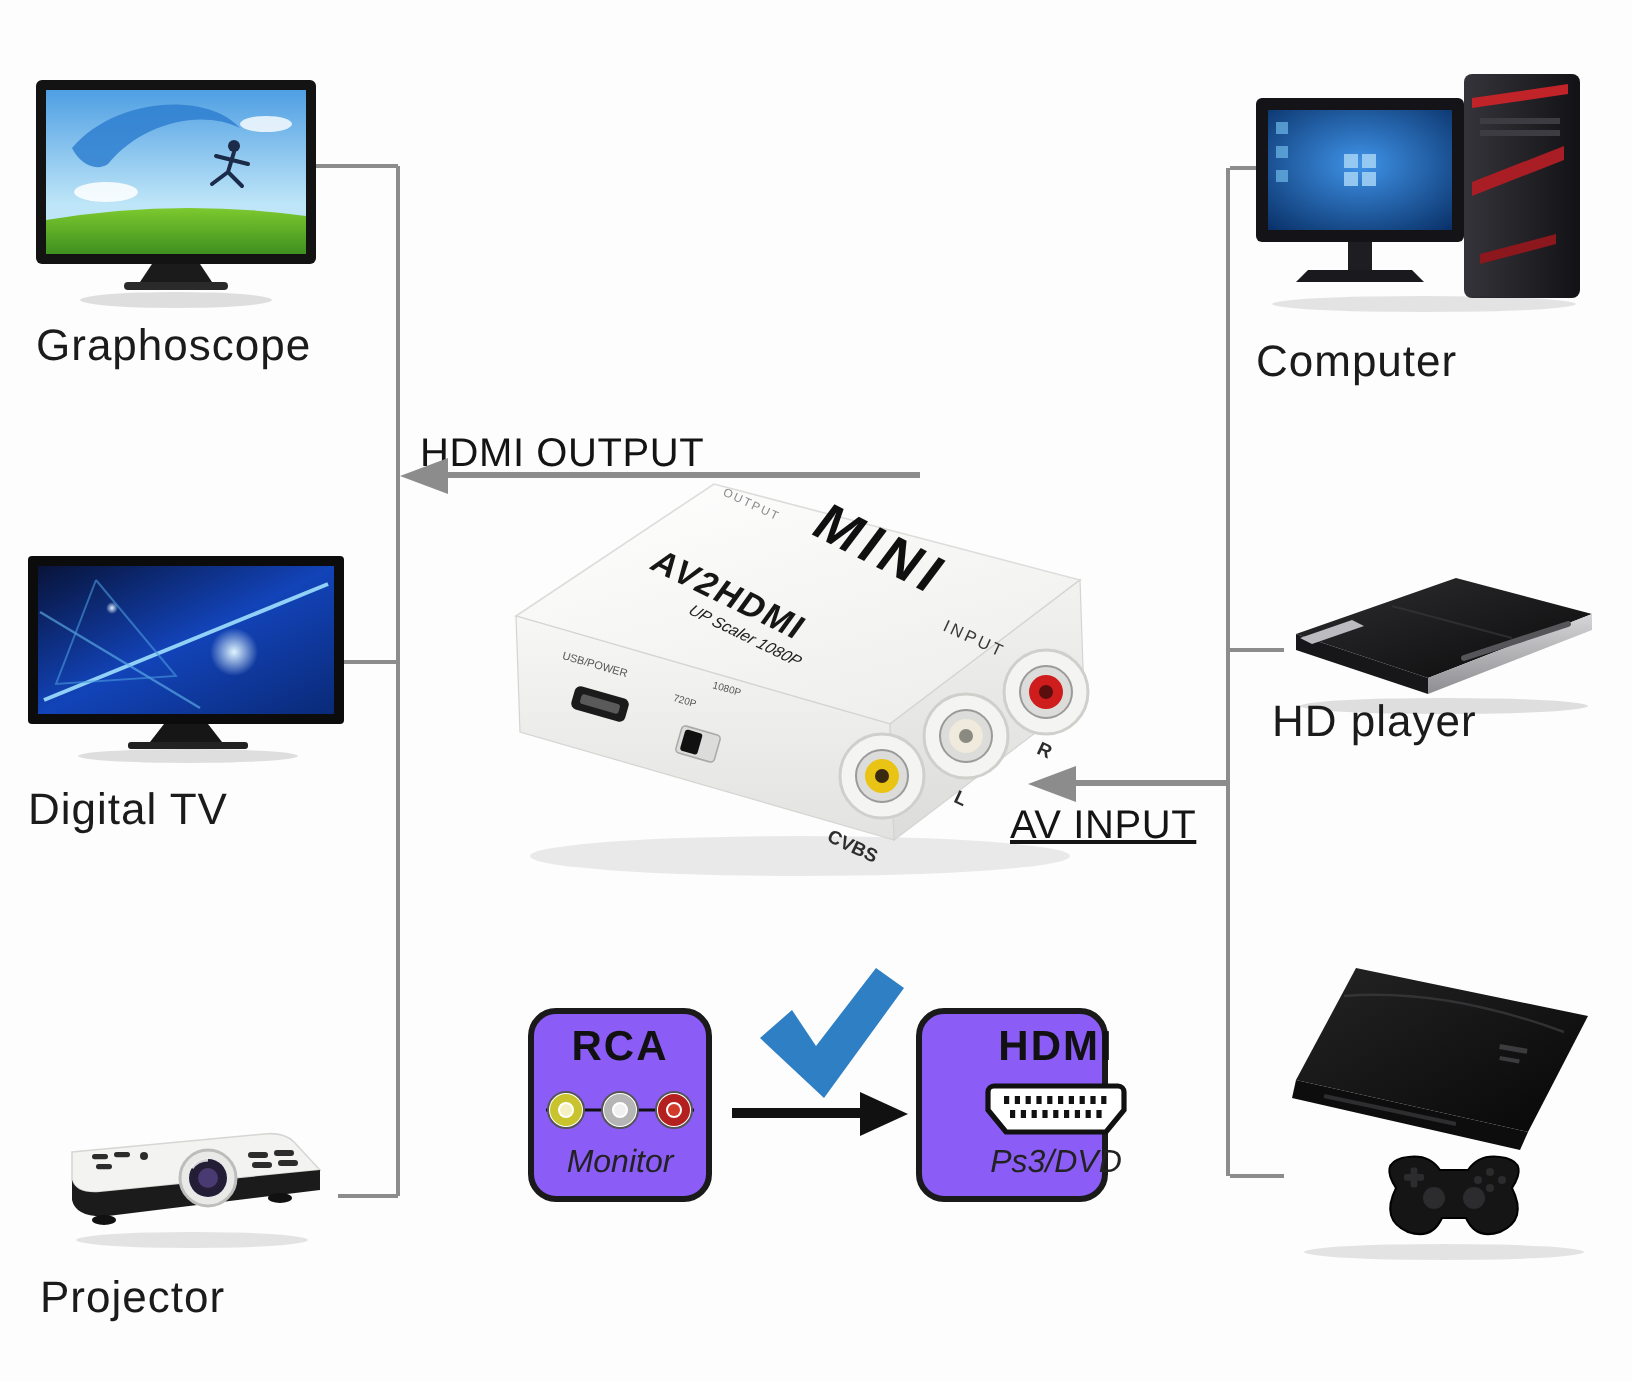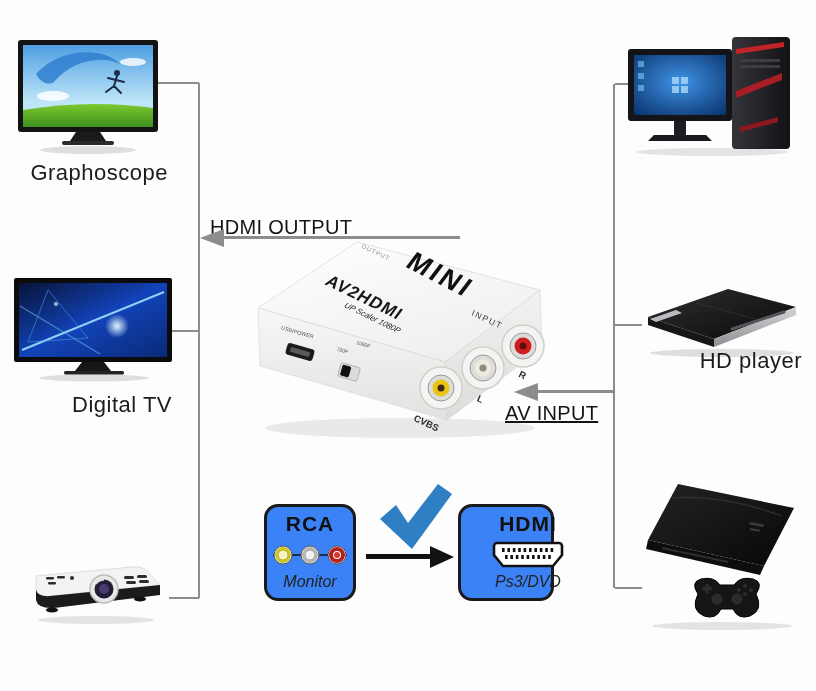--- a/index.html
+++ b/index.html
@@ -1,26 +1,26 @@
 <!DOCTYPE html>
 <html><head>
 <meta charset="utf-8">
 <style>
   html,body{margin:0;padding:0;background:#ffffff;}
   #stage{position:relative;width:816px;height:691px;background:#fdfdfd;overflow:hidden;
          font-family:"Liberation Sans",sans-serif;color:#1d1d1d;}
   .abs{position:absolute;}
   .conn{position:absolute;background:#8c8c8c;}
-  .dev-label{position:absolute;font-size:22px;color:#1b1b1b;text-align:right;letter-spacing:.5px;}
+  .dev-label{position:absolute;font-size:22px;color:#1b1b1b;text-align:left;letter-spacing:.5px;}
   .flow-label{position:absolute;font-size:20px;color:#141414;letter-spacing:.3px;}
   .arrow-shaft{position:absolute;background:#8c8c8c;height:3px;}
   .arrow-head-left{position:absolute;width:0;height:0;border-top:9px solid transparent;
                    border-bottom:9px solid transparent;border-right:24px solid #8c8c8c;}
   .legend-box{position:absolute;width:92px;height:97px;border:3px solid #1a1a1a;border-radius:14px;
-              background:#3b82f6;box-sizing:border-box;display:flex;flex-direction:column;
+              background:#8b5cf6;box-sizing:border-box;display:flex;flex-direction:column;
               align-items:center;justify-content:space-between;padding:5px 2px 7px 2px;}
   .legend-title{font-size:21px;font-weight:bold;letter-spacing:1px;color:#111;}
   .legend-caption{font-size:16px;color:#222;font-style:italic;}
   .black-arrow-shaft{position:absolute;background:#111;height:5px;}
   .black-arrow-head{position:absolute;width:0;height:0;border-top:11px solid transparent;
                     border-bottom:11px solid transparent;border-left:24px solid #111;}
 </style>
 </head>
 <body>
 
@@ -114,20 +114,21 @@
     <g fill="#2c2c2c">
       <rect x="26" y="17" width="8" height="2.6" rx="1.3"></rect>
         <rect x="37" y="16" width="8" height="2.6" rx="1.3"></rect>
       <rect x="28" y="22" width="8" height="2.6" rx="1.3"></rect>
         <circle cx="52" cy="18" r="2"></circle>
     </g>
     <ellipse cx="32" cy="50" rx="6" ry="2.5" fill="#111"></ellipse>
     <ellipse cx="120" cy="39" rx="6" ry="2.5" fill="#111"></ellipse>
     <ellipse cx="76" cy="60" rx="58" ry="4" fill="#000" opacity="0.1"></ellipse>
   </svg>
+  <div class="dev-label" style="left:20px;top:636px;width:148px;">Projector</div>
 
   <svg class="abs" style="left:628px;top:33px;" width="168" height="126" viewBox="0 0 168 126">
     <defs>
       <radialGradient id="win" cx="0.5" cy="0.45" r="0.75">
         <stop offset="0" stop-color="#3f93e8"></stop>
           <stop offset="1" stop-color="#082f66"></stop>
       </radialGradient>
       <linearGradient id="tower" x1="0" y1="0" x2="1" y2="0">
         <stop offset="0" stop-color="#34343a"></stop>
           <stop offset="1" stop-color="#121216"></stop>
@@ -149,20 +150,21 @@
     </g>
     <g fill="#6fb8e8" opacity="0.7">
       <rect x="10" y="28" width="6" height="6"></rect>
         <rect x="10" y="40" width="6" height="6"></rect>
         <rect x="10" y="52" width="6" height="6"></rect>
     </g>
     <rect x="46" y="88" width="12" height="14" fill="#1e1e22"></rect>
     <polygon points="26,102 78,102 84,108 20,108" fill="#1a1a1e"></polygon>
     <ellipse cx="84" cy="119" rx="76" ry="4" fill="#000" opacity="0.1"></ellipse>
   </svg>
+  <div class="dev-label" style="left:628px;top:168px;width:168px;">Computer</div>
 
   <svg class="abs" style="left:636px;top:283px;" width="166" height="78" viewBox="0 0 166 78">
     <defs>
       <linearGradient id="hdp" x1="0" y1="0" x2="1" y2="1">
         <stop offset="0" stop-color="#2e2e30"></stop>
           <stop offset="1" stop-color="#0a0a0b"></stop>
       </linearGradient>
       <linearGradient id="hdpf" x1="0" y1="0" x2="0" y2="1">
         <stop offset="0" stop-color="#d6d6d8"></stop>
           <stop offset="1" stop-color="#8e8e92"></stop>

